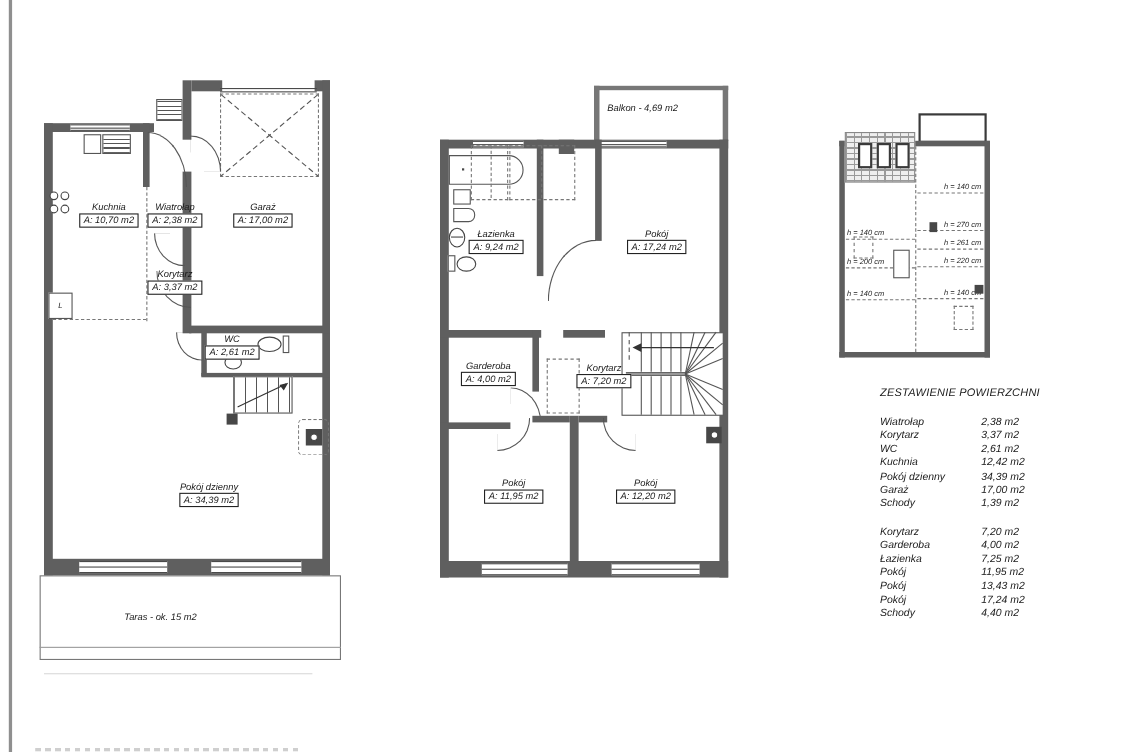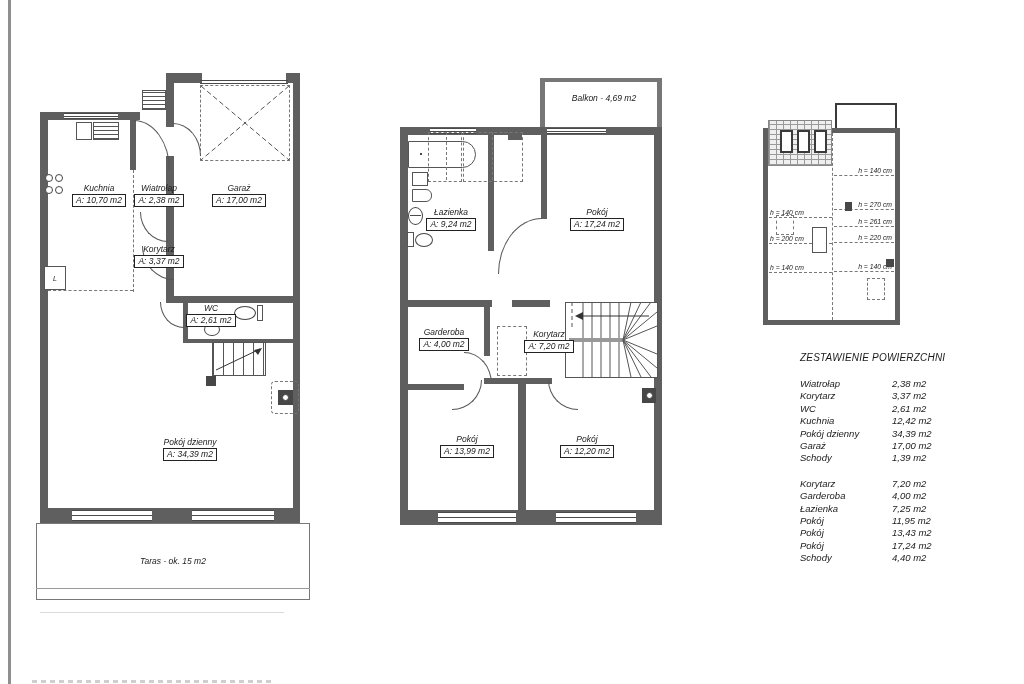--- a/index.html
+++ b/index.html
@@ -23,21 +23,21 @@
   .arc.tr{border-right-width:1px;border-top-width:1px;border-top-right-radius:100% 100%;}
   .arc.bl{border-left-width:1px;border-bottom-width:1px;border-bottom-left-radius:100% 100%;}
   .arc.br{border-right-width:1px;border-bottom-width:1px;border-bottom-right-radius:100% 100%;}
   .sq{position:absolute;background:#474747;}
   .circle{position:absolute;border:1px solid #444;border-radius:50%;background:#fff;box-sizing:border-box;}
   .brick{position:absolute;background-color:#efefef;border:1px solid #888;box-sizing:border-box;
          background-image:repeating-linear-gradient(0deg,#9a9a9a 0 1px,transparent 1px 5px),
                           repeating-linear-gradient(90deg,#9a9a9a 0 1px,transparent 1px 7px);}
   .roomlbl{position:absolute;text-align:center;font-size:8.5px;line-height:1.3;white-space:nowrap;}
   .rarea{display:inline-block;border:1px solid #222;background:#fff;padding:0 3px;white-space:nowrap;}
-  .plain{position:absolute;font-size:8.5px;white-space:nowrap;text-align:center;}
+  .plain{position:absolute;font-size:8.5px;white-space:nowrap;text-align:left;}
   .hlbl{position:absolute;font-size:6.8px;white-space:nowrap;}
   .hlbl.r{text-align:right;}
   .areas{position:absolute;left:800px;top:352px;width:242px;font-size:9.5px;}
   .areas .title{font-size:10px;margin-bottom:15px;letter-spacing:.2px;}
   .trow{display:flex;line-height:12.4px;}
   .trow .c1{width:92px;}
   .gap{margin-top:13px;}
   .gap-s{margin-top:6px;}
   .bold{font-weight:bold;}
   svg{position:absolute;overflow:visible;}
@@ -232,21 +232,21 @@
     <div class="roomlbl" style="left:408px;top:327px;width:72px;">
       <div>Garderoba</div>
       <div class="rarea">A: 4,00 m2</div>
     </div>
     <div class="roomlbl" style="left:518px;top:329px;width:62px;">
       <div>Korytarz</div>
       <div class="rarea">A: 7,20 m2</div>
     </div>
     <div class="roomlbl" style="left:428px;top:434px;width:78px;">
       <div>Pokój</div>
-      <div class="rarea">A: 13,99 m2</div>
+      <div class="rarea">A: 11,95 m2</div>
     </div>
     <div class="roomlbl" style="left:548px;top:434px;width:78px;">
       <div>Pokój</div>
       <div class="rarea">A: 12,20 m2</div>
     </div>
   </div>
 
   <div>
     <div class="tbox b2" style="left:835px;top:103px;width:62px;height:27px;"></div>
     <div class="w" style="left:763px;top:128px;width:137px;height:5px;"></div>

